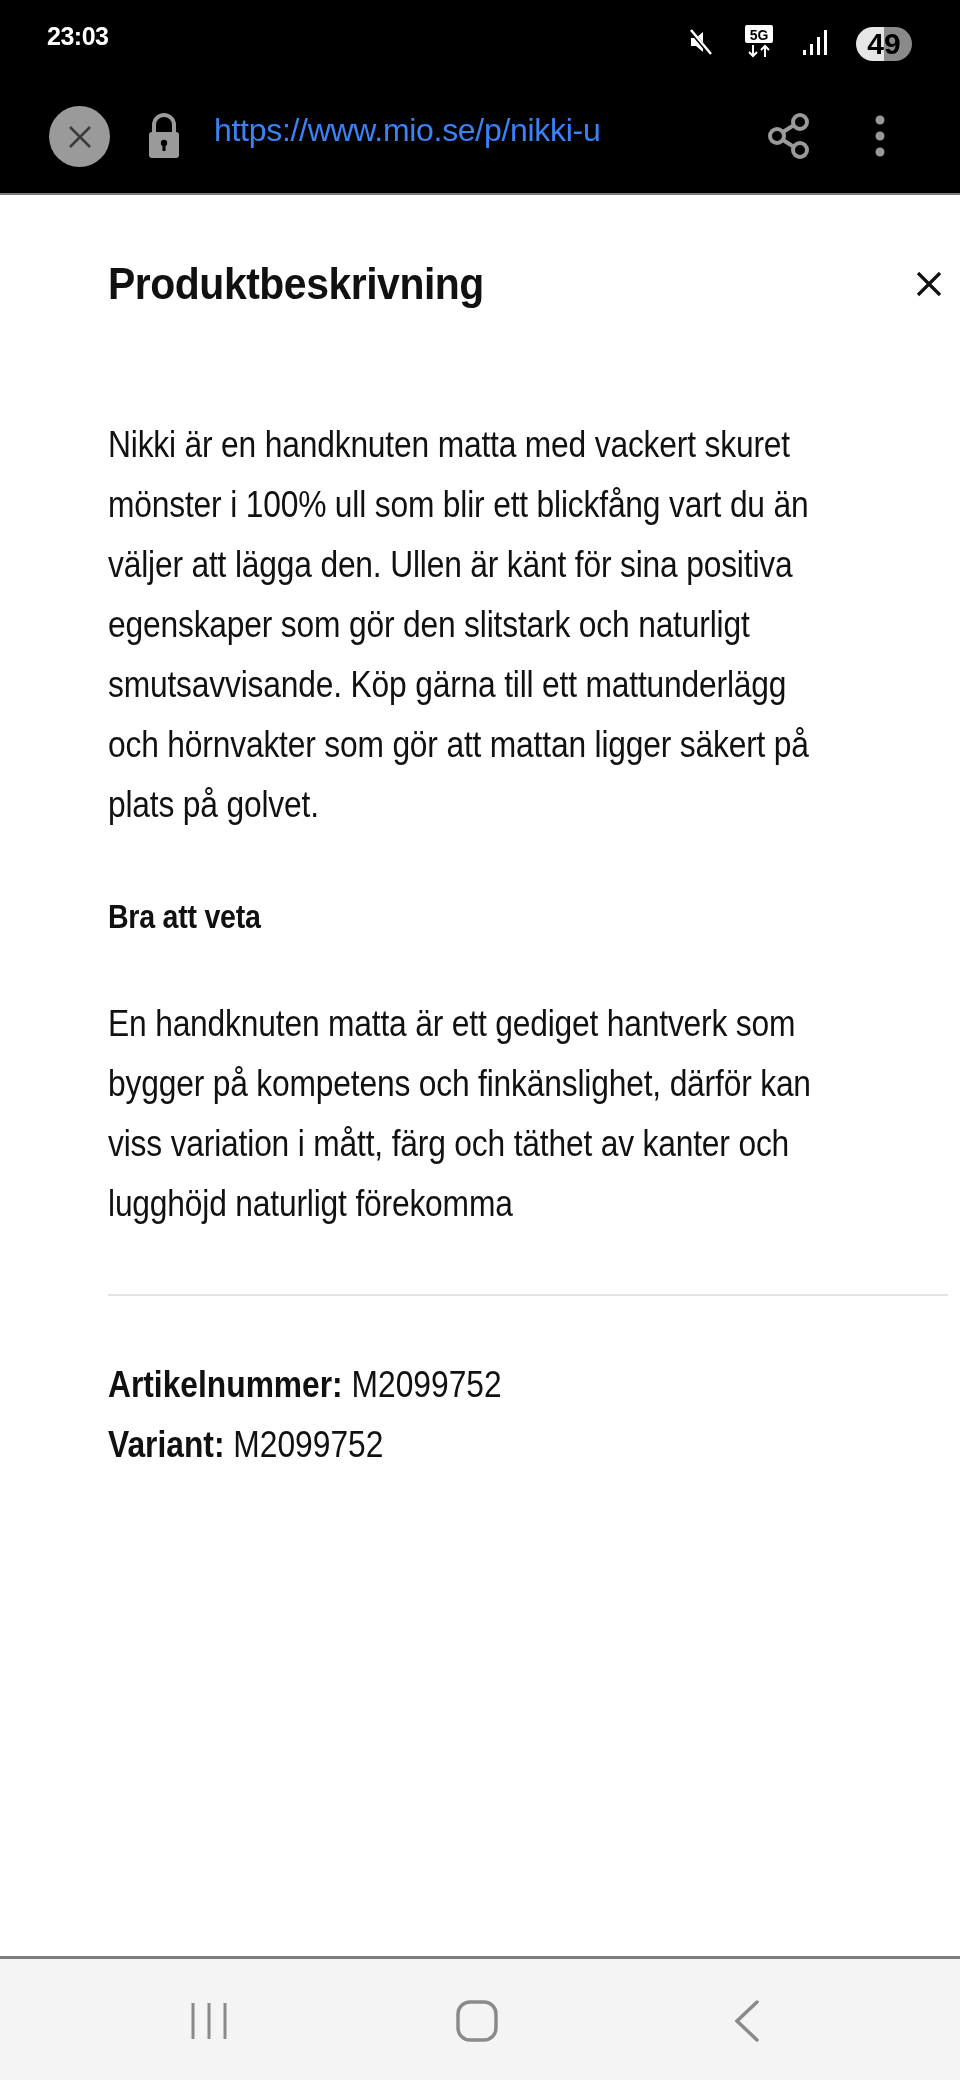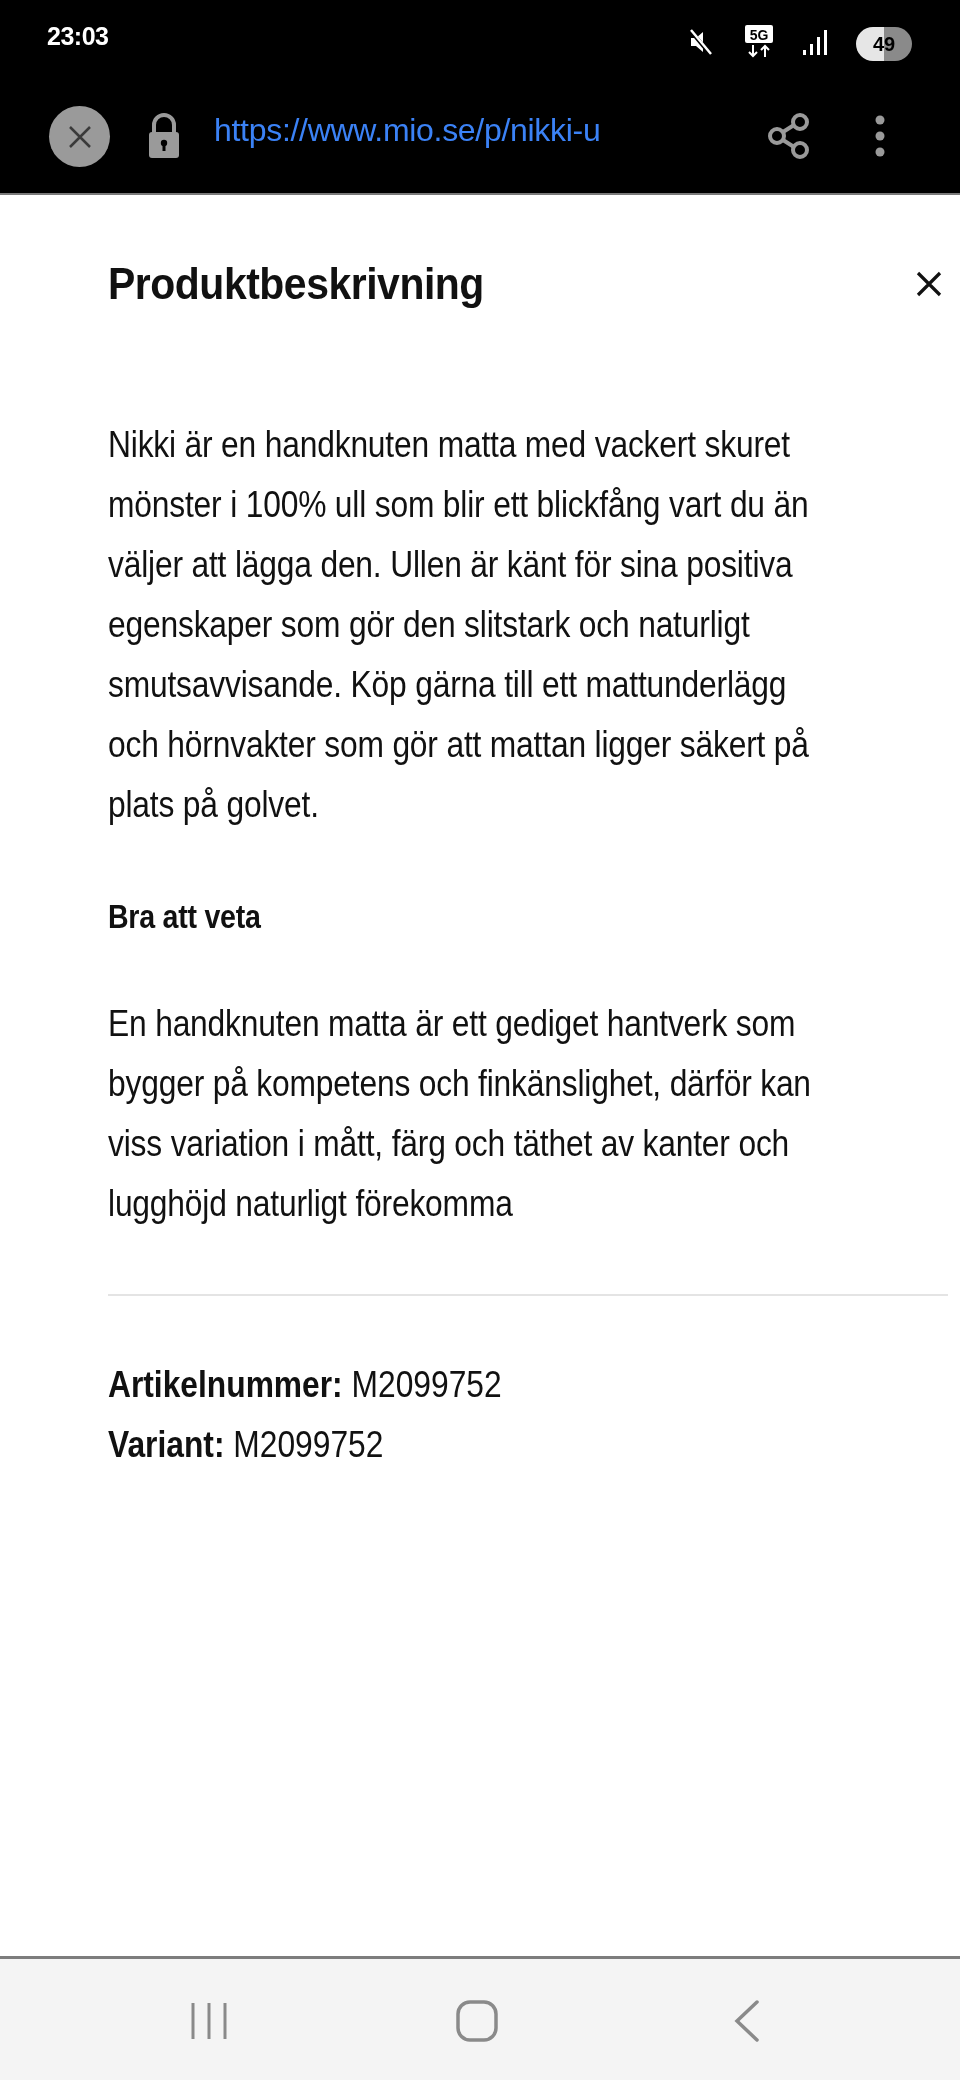--- a/index.html
+++ b/index.html
@@ -3,21 +3,21 @@
 <meta charset="utf-8">
 <style>
   * { box-sizing: border-box; margin: 0; padding: 0; }
   html, body { width: 960px; height: 2080px; overflow: hidden; background: #ffffff; }
   body { font-family: "Liberation Sans", sans-serif; color: #111111; position: relative; }
 
   
   .statusbar { position: absolute; left: 0; top: 0; width: 960px; height: 88px; background: #000; }
   .status-time { position: absolute; left: 47px; top: 22px; font-size: 25px; font-weight: bold; color: #fff; letter-spacing: -0.5px; }
   .status-icons { position: absolute; right: 48px; top: 26px; height: 36px; display: flex; align-items: center; gap: 28px; }
-  .battery { width: 56px; height: 34px; border-radius: 17px; background: linear-gradient(90deg, #e6e6e6 0 50%, #8a8a8a 50% 100%); color: #000; font-weight: bold; font-size: 20px; display: flex; align-items: center; justify-content: center; }
+  .battery { width: 56px; height: 34px; border-radius: 17px; background: linear-gradient(90deg, #e6e6e6 0 50%, #8a8a8a 50% 100%); color: #000; font-weight: bold; font-size: 30px; display: flex; align-items: center; justify-content: center; }
 
   
   .browserbar { position: absolute; left: 0; top: 88px; width: 960px; height: 107px; background: #000; border-bottom: 2px solid #7a7a7a; }
   .close-tab { position: absolute; left: 49px; top: 18px; width: 61px; height: 61px; border-radius: 50%; background: #9a9a9a; display: flex; align-items: center; justify-content: center; }
   .lock { position: absolute; left: 146px; top: 24px; }
   .url { position: absolute; left: 214px; top: 24px; font-size: 32px; color: #3b82f6; white-space: nowrap; width: 520px; overflow: hidden; letter-spacing: -0.3px; }
   .share { position: absolute; left: 766px; top: 22px; }
   .kebab { position: absolute; left: 866px; top: 22px; }
 
   

